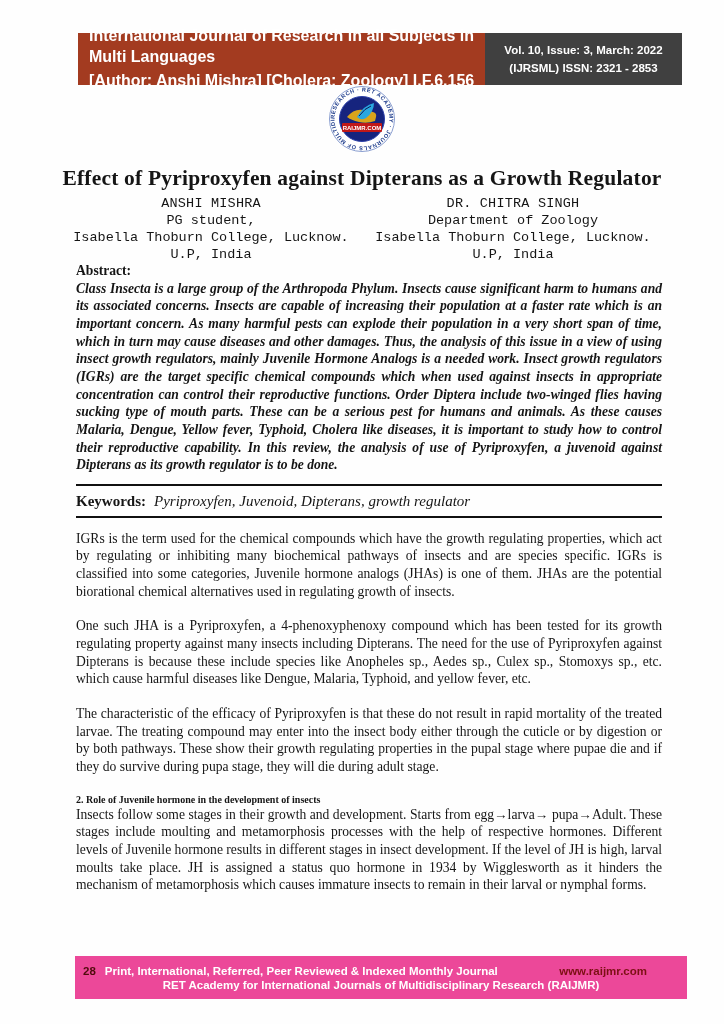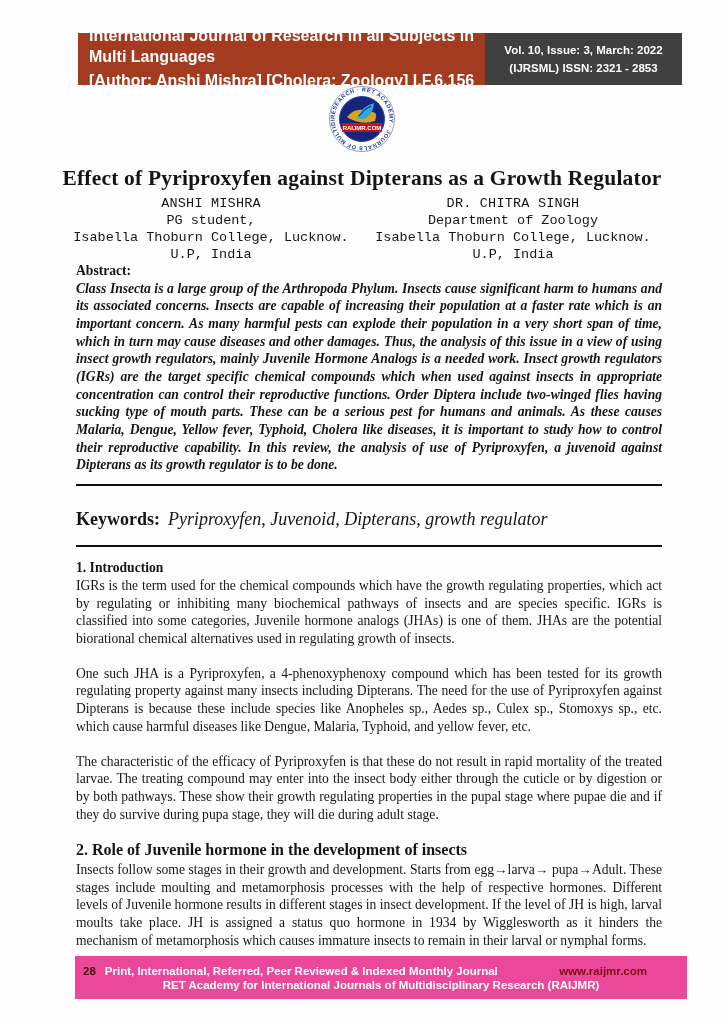--- a/index.html
+++ b/index.html
@@ -56,21 +56,21 @@
   
   .body-col{
     position:absolute;top:262px;left:76px;width:586px;
     font-size:13.6px;line-height:1.30;
   }
   .b{font-weight:bold;}
   .abstract-text{
     font-style:italic;font-weight:600;text-align:justify;margin:0 0 10px 0;
   }
   .rule{border:none;border-top:2.2px solid #101010;margin:0;}
-  .kw-line{padding:6px 0 14px 0;font-size:18px;margin-top:16px;}
+  .kw-line{padding:6px 0 4px 0;font-size:15px;}
   .kw-line .kw-text{font-style:italic;margin-left:8px;}
   .section-heading{font-weight:bold;margin:0;}
   .para{text-align:justify;margin:0 0 17px 0;}
   .mt12{margin-top:12px;}
 
   
   .footer-band{
     position:absolute;top:956px;left:75px;width:612px;height:43px;
     background:#ec4899;color:#ffffff;
     font-family:"Liberation Sans", sans-serif;font-weight:bold;font-size:11.5px;
@@ -137,26 +137,25 @@
     <div class="b">Abstract:</div>
     <p class="abstract-text">Class Insecta is a large group of the Arthropoda Phylum. Insects cause significant harm to humans and its associated concerns. Insects are capable of increasing their population at a faster rate which is an important concern. As many harmful pests can explode their population in a very short span of time, which in turn may cause diseases and other damages. Thus, the analysis of this issue in a view of using insect growth regulators, mainly Juvenile Hormone Analogs is a needed work. Insect growth regulators (IGRs) are the target specific chemical compounds which when used against insects in appropriate concentration can control their reproductive functions. Order Diptera include two-winged flies having sucking type of mouth parts. These can be a serious pest for humans and animals. As these causes Malaria, Dengue, Yellow fever, Typhoid, Cholera like diseases, it is important to study how to control their reproductive capability. In this review, the analysis of use of Pyriproxyfen, a juvenoid against Dipterans as its growth regulator is to be done.</p>
 
     <hr class="rule">
     <div class="kw-line">
       <span class="b">Keywords:</span><span class="kw-text">Pyriproxyfen, Juvenoid, Dipterans, growth regulator</span>
     </div>
     <hr class="rule">
 
     <div class="mt12">
-      <h2 class="section-heading" style="font-size:13.6px;">1. Introduction</h2>
       <p class="para">IGRs is the term used for the chemical compounds which have the growth regulating properties, which act by regulating or inhibiting many biochemical pathways of insects and are species specific. IGRs is classified into some categories, Juvenile hormone analogs (JHAs) is one of them. JHAs are the potential biorational chemical alternatives used in regulating growth of insects.</p>
       <p class="para">One such JHA is a Pyriproxyfen, a 4-phenoxyphenoxy compound which has been tested for its growth regulating property against many insects including Dipterans. The need for the use of Pyriproxyfen against Dipterans is because these include species like Anopheles sp., Aedes sp., Culex sp., Stomoxys sp., etc.  which cause harmful diseases like Dengue, Malaria, Typhoid, and yellow fever, etc.</p>
       <p class="para">The characteristic of the efficacy of Pyriproxyfen is that these do not result in rapid mortality of the treated larvae. The treating compound may enter into the insect body either through the cuticle or by digestion or by both pathways. These show their growth regulating properties in the pupal stage where pupae die and if they do survive during pupa stage, they will die during adult stage.</p>
 
-      <h2 class="section-heading" style="font-size:16px;">2. Role of Juvenile hormone in the development of insects</h2>
+      <h2 class="section-heading" style="font-size:10px;">2. Role of Juvenile hormone in the development of insects</h2>
       <p class="para">Insects follow some stages in their growth and development. Starts from egg→larva→ pupa→Adult. These stages include moulting and metamorphosis processes with the help of respective hormones. Different levels of Juvenile hormone results in different stages in insect development. If the level of JH is high, larval moults take place. JH is assigned a status quo hormone in 1934 by Wigglesworth as it hinders the mechanism of metamorphosis which causes immature insects to remain in their larval or nymphal forms.</p>
     </div>
   </div>
 
   <div class="footer-band">
     <div class="footer-line1">
       <span class="footer-page-num">28</span>
       <span>Print, International, Referred, Peer Reviewed &amp; Indexed Monthly Journal</span>
       <span class="footer-spacer"></span>
       <span class="footer-url">www.raijmr.com</span>

